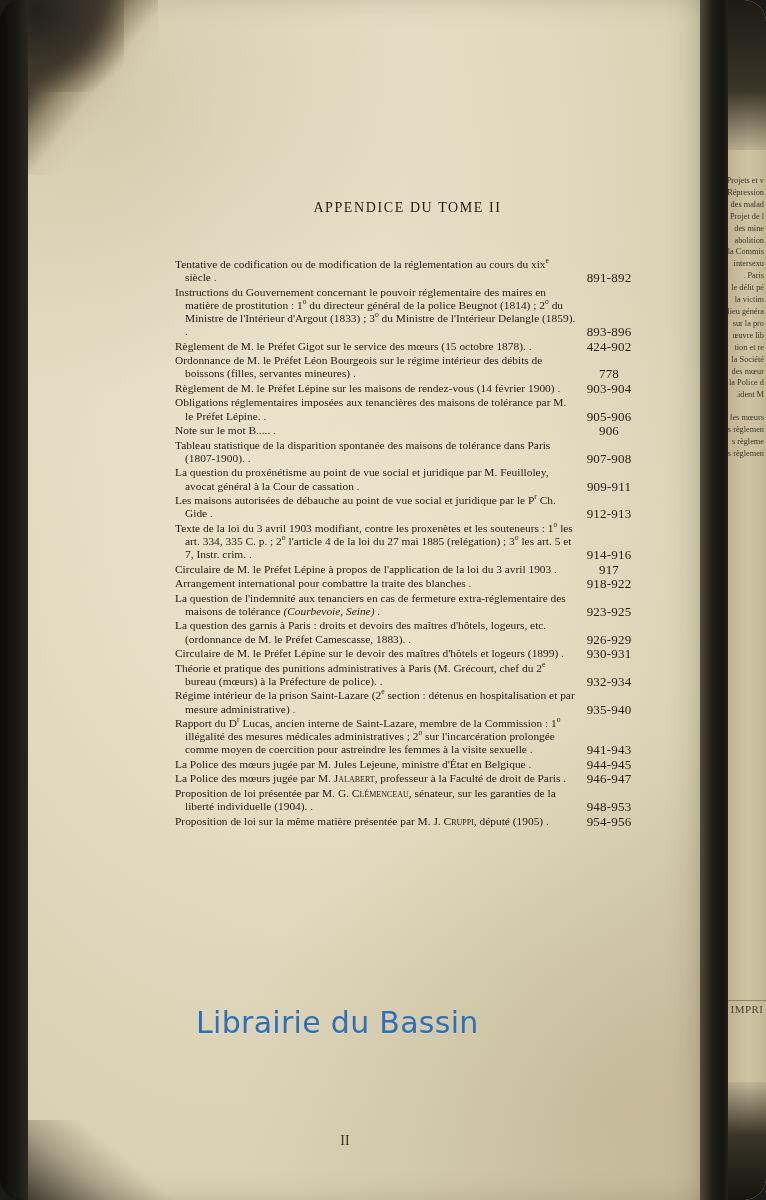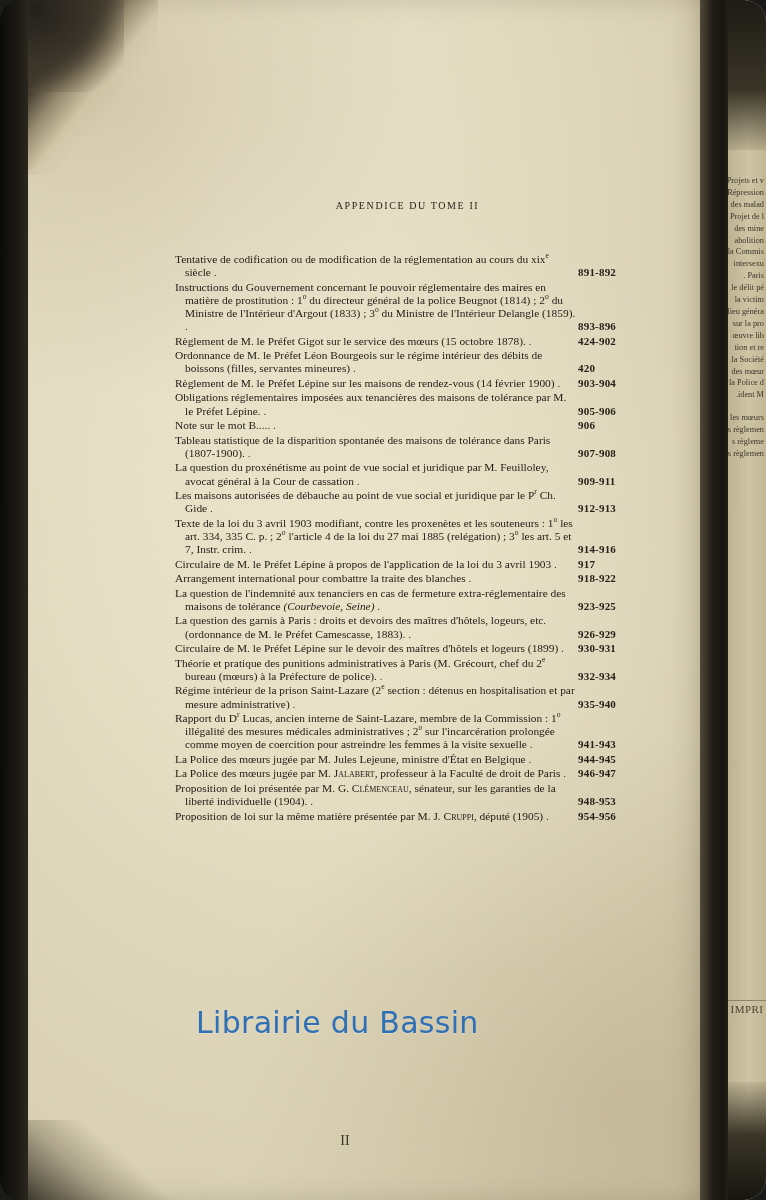--- a/index.html
+++ b/index.html
@@ -153,21 +153,21 @@
   
   .content {
     position: absolute;
     left: 175px;
     top: 200px;
     width: 465px;
     color: #262118;
   }
   .doc-title {
     text-align: center;
-    font-size: 10px;
+    font-size: 14px;
     letter-spacing: 1.6px;
     margin: 0 0 42px 0;
     font-weight: normal;
     color: #221d14;
   }
   .toc {
     font-size: 11.4px;
     line-height: 13.1px;
   }
   .toc-entry {
@@ -182,24 +182,23 @@
     padding-left: 10px;
   }
   .toc-text.hang {
     text-indent: -10px;
   }
   .toc-page {
     position: absolute;
     right: 0;
     bottom: 0;
     width: 62px;
-    text-align: left;
-    font-size: 11px;
+    text-align: center;
+    font-size: 13px;
     letter-spacing: 0.2px;
-    font-weight: bold;
   }
   .leader {
     letter-spacing: 1.5px;
     color: #3a3326;
   }
   .sc { font-variant: small-caps; }
   sup { font-size: 7.6px; vertical-align: super; line-height: 0; }
 
   
   .folio {
@@ -281,21 +280,21 @@
         <div class="toc-entry">
           <span class="toc-text hang">Instructions du Gouvernement concernant le pouvoir réglementaire des maires en matière de prostitution : 1<sup>o</sup> du directeur général de la police Beugnot (1814) ; 2<sup>o</sup> du Ministre de l'Intérieur d'Argout (1833) ; 3<sup>o</sup> du Ministre de l'Intérieur Delangle (1859). <span class="leader">.</span></span>
           <span class="toc-page">893-896</span>
         </div>
         <div class="toc-entry">
           <span class="toc-text hang">Règlement de M. le Préfet Gigot sur le service des mœurs (15 octobre 1878). <span class="leader">.</span></span>
           <span class="toc-page">424-902</span>
         </div>
         <div class="toc-entry">
           <span class="toc-text hang">Ordonnance de M. le Préfet Léon Bourgeois sur le régime intérieur des débits de boissons (filles, servantes mineures) <span class="leader">.</span></span>
-          <span class="toc-page">420</span>
+          <span class="toc-page">778</span>
         </div>
         <div class="toc-entry">
           <span class="toc-text hang">Règlement de M. le Préfet Lépine sur les maisons de rendez-vous (14 février 1900) <span class="leader">.</span></span>
           <span class="toc-page">903-904</span>
         </div>
         <div class="toc-entry">
           <span class="toc-text hang">Obligations réglementaires imposées aux tenancières des maisons de tolérance par M. le Préfet Lépine. <span class="leader">.</span></span>
           <span class="toc-page">905-906</span>
         </div>
         <div class="toc-entry">

